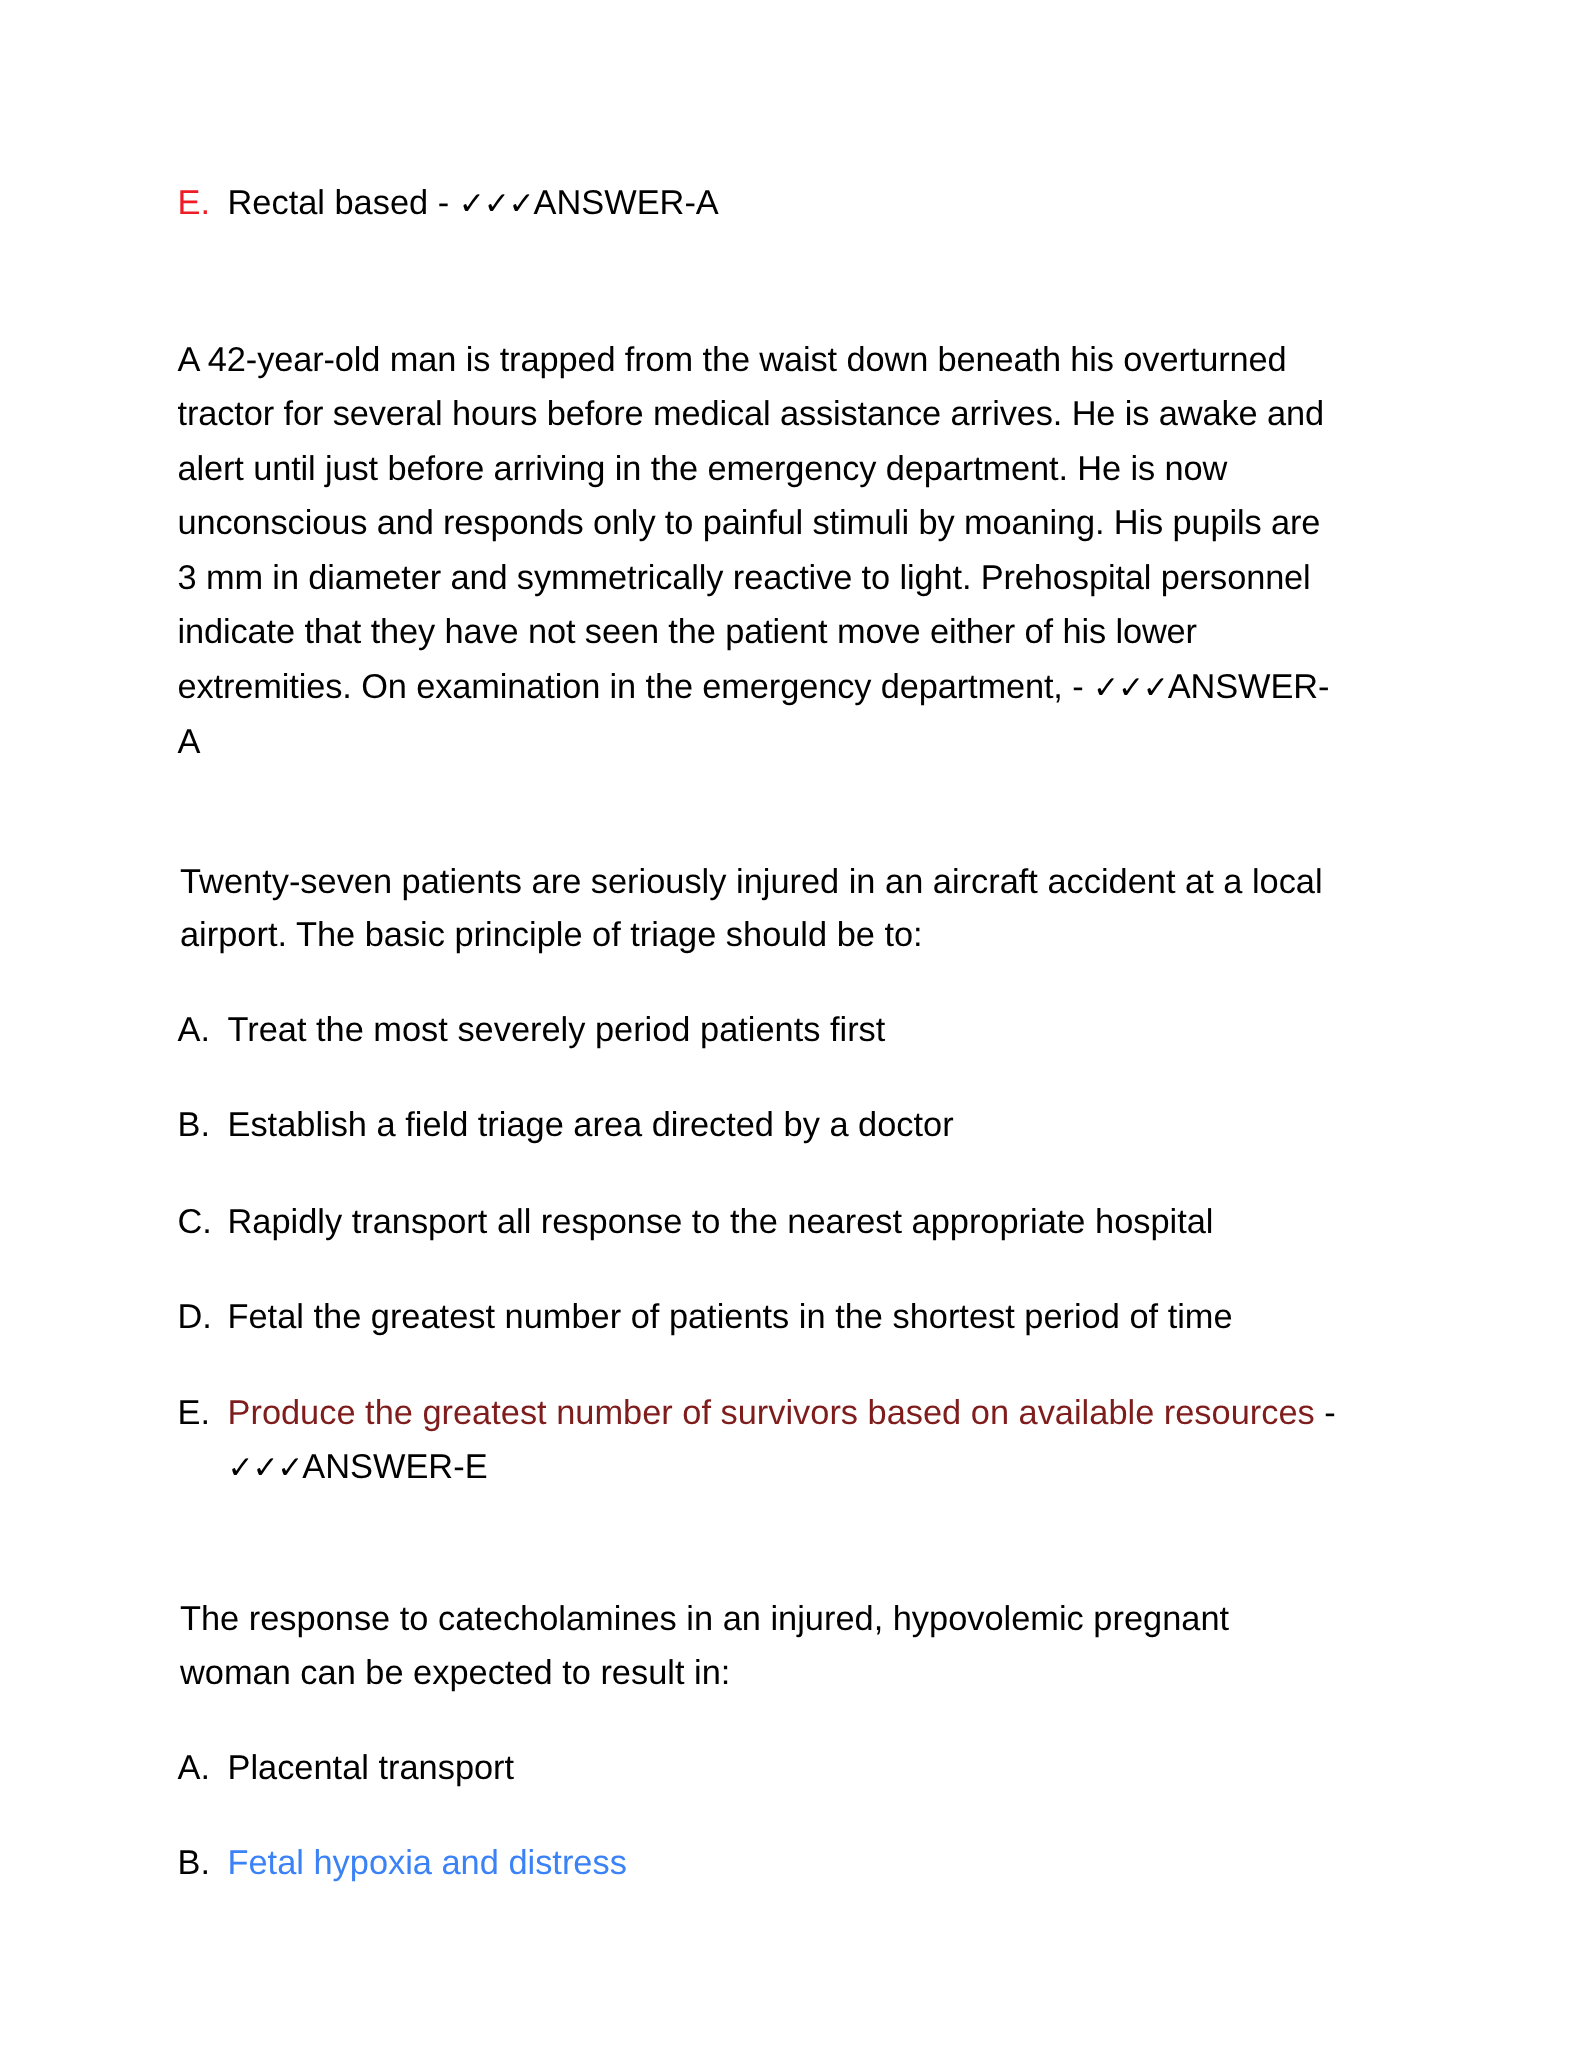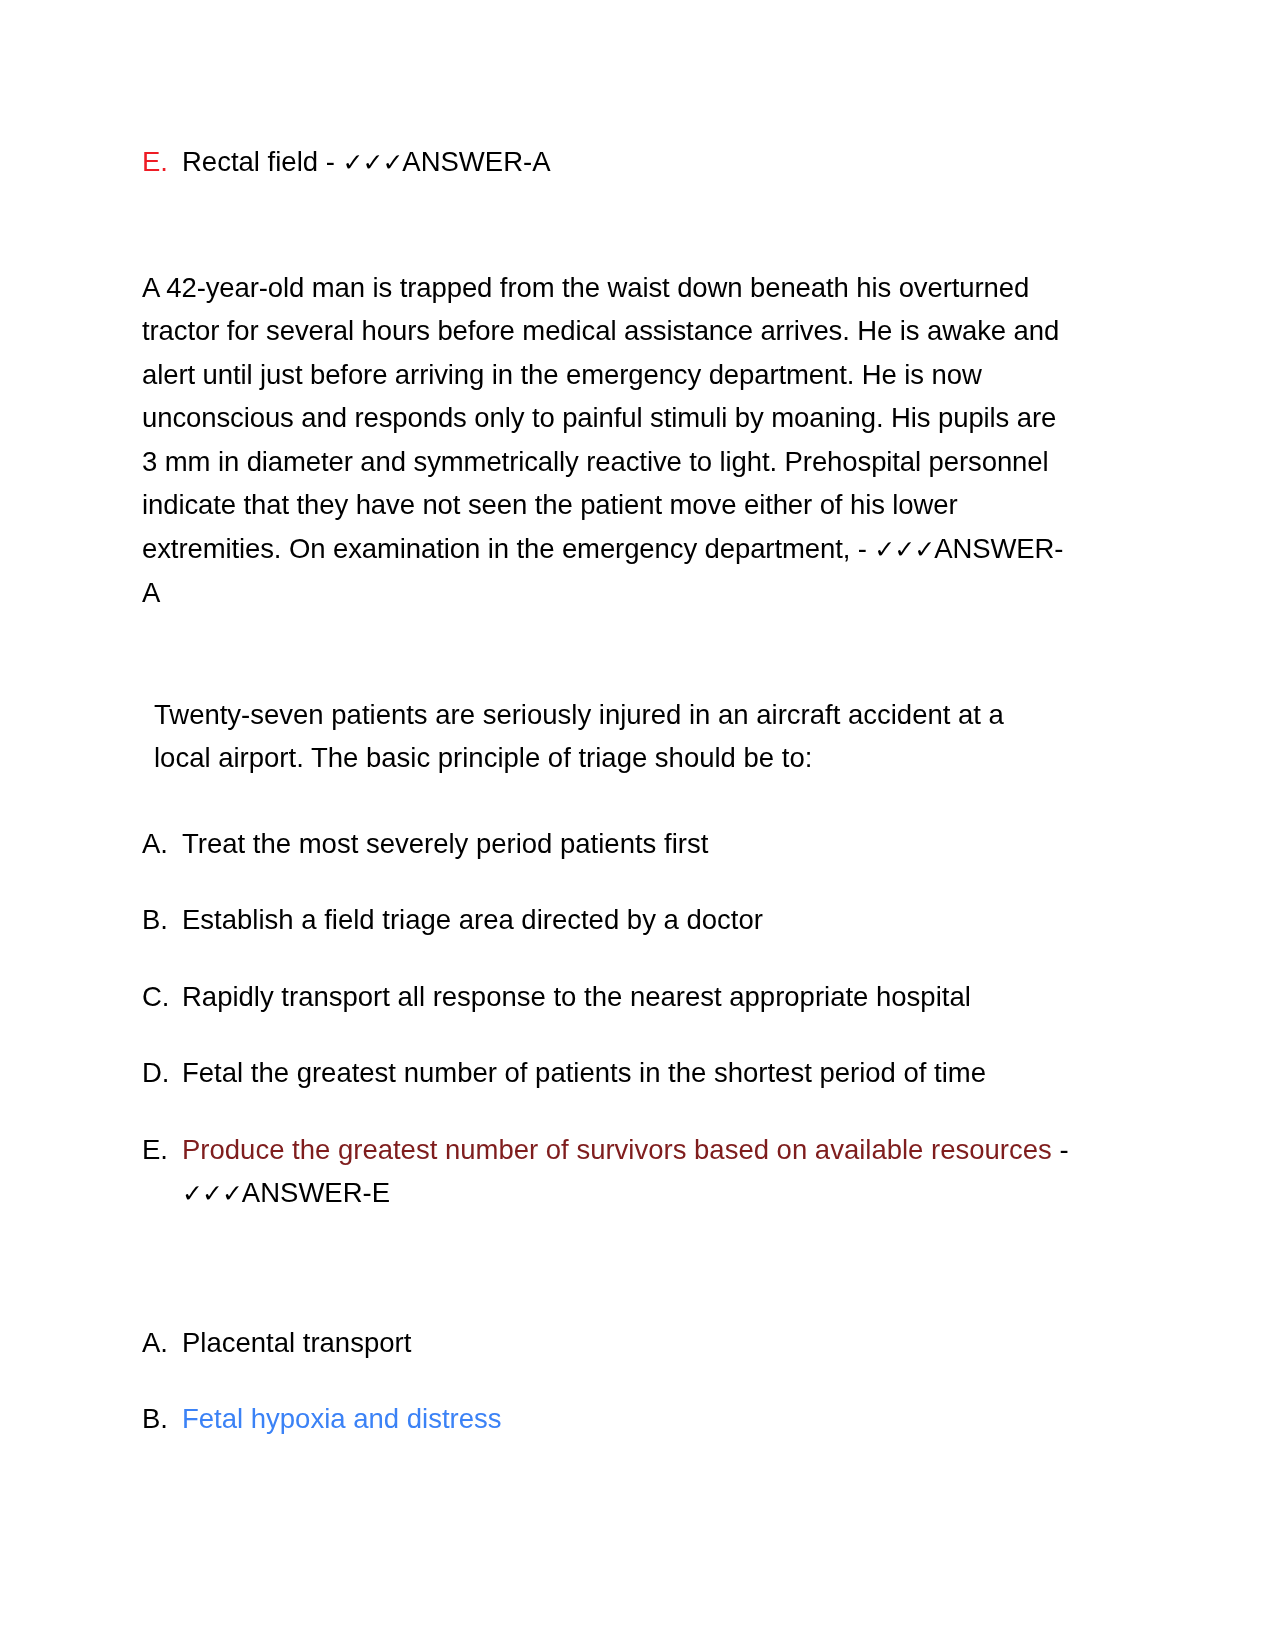--- a/index.html
+++ b/index.html
@@ -76,32 +76,32 @@
   }
 
   .ans {
     color: #000000;
     text-align: right;
   }
 
   .stem {
     font-size: 27.5px;
     line-height: 43.5px;
-    margin: 12px;
+    margin: 2px;
   }
 </style>
 </head>
 <body>
 
 <div class="page">
   <div class="content">
 
     <div class="opt">
       <span class="opt-label red">E.</span>
-      <span class="opt-text"><span>Rectal field - </span><span class="checks">✓✓✓</span><span class="ans">ANSWER-A</span></span>
+      <span class="opt-text"><span>Rectal based - </span><span class="checks">✓✓✓</span><span class="ans">ANSWER-A</span></span>
     </div>
 
     <div class="gap-lg"></div>
 
     <p class="para"><span>A 42-year-old man is trapped from the waist down beneath his overturned tractor for several hours before medical assistance arrives. He is awake and alert until just before arriving in the emergency department. He is now unconscious and responds only to painful stimuli by moaning. His pupils are 3 mm in diameter and symmetrically reactive to light. Prehospital personnel indicate that they have not seen the patient move either of his lower extremities. On examination in the emergency department, - </span><span class="checks">✓✓✓</span><span class="ans">ANSWER-A</span></p>
 
     <div class="gap-lg"></div>
 
     <p class="stem">Twenty-seven patients are seriously injured in an aircraft accident at a local airport. The basic principle of triage should be to:</p>
 
@@ -135,20 +135,21 @@
 
     <div class="gap-xs"></div>
 
     <div class="opt">
       <span class="opt-label">E.</span>
       <span class="opt-text"><span class="red">Produce the greatest number of survivors based on available resources</span><span class="black"> - </span><span class="checks black">✓✓✓</span><span class="ans">ANSWER-E</span></span>
     </div>
 
     <div class="gap-md"></div>
 
+    <p class="stem">The response to catecholamines in an injured, hypovolemic pregnant woman can be expected to result in:</p>
 
     <div class="gap-sm"></div>
 
     <div class="opt">
       <span class="opt-label">A.</span>
       <span class="opt-text">Placental transport</span>
     </div>
 
     <div class="gap-xs"></div>
 

